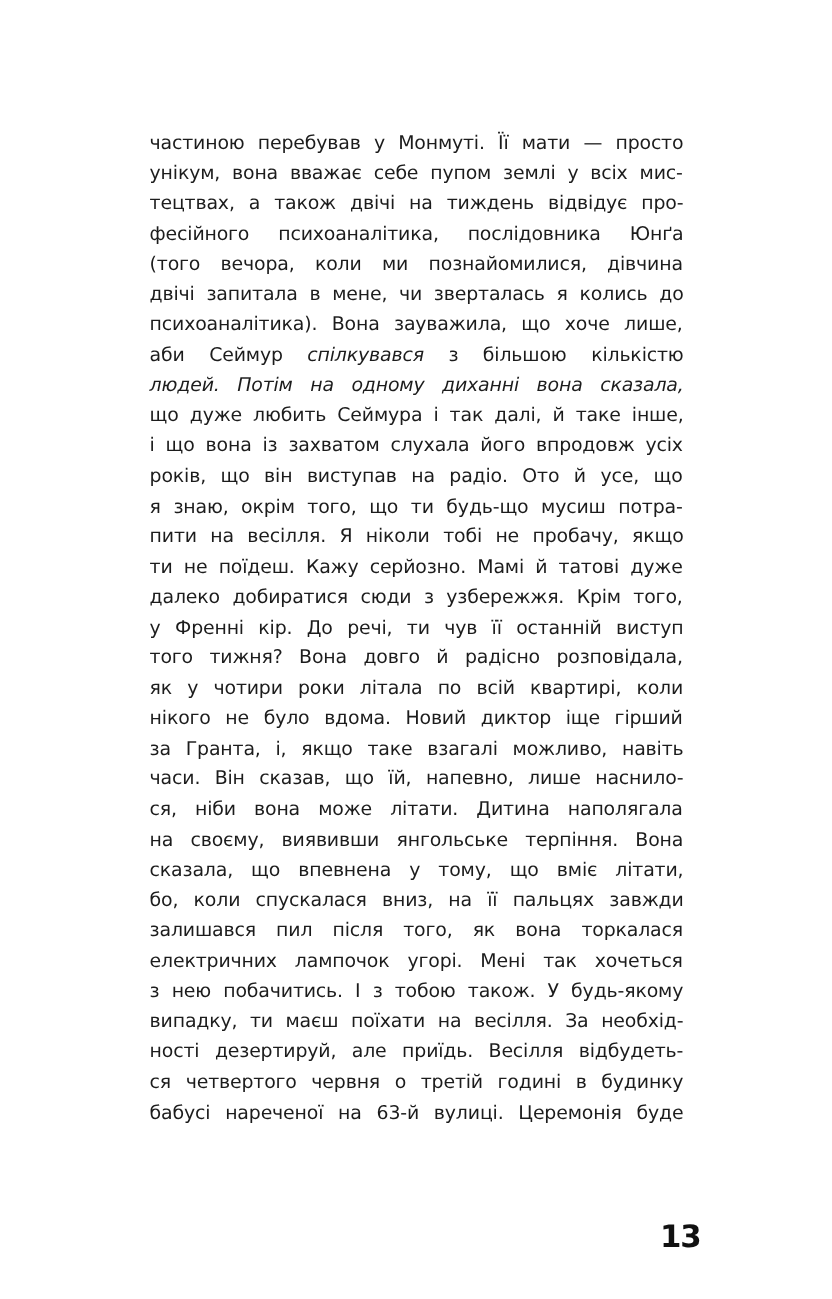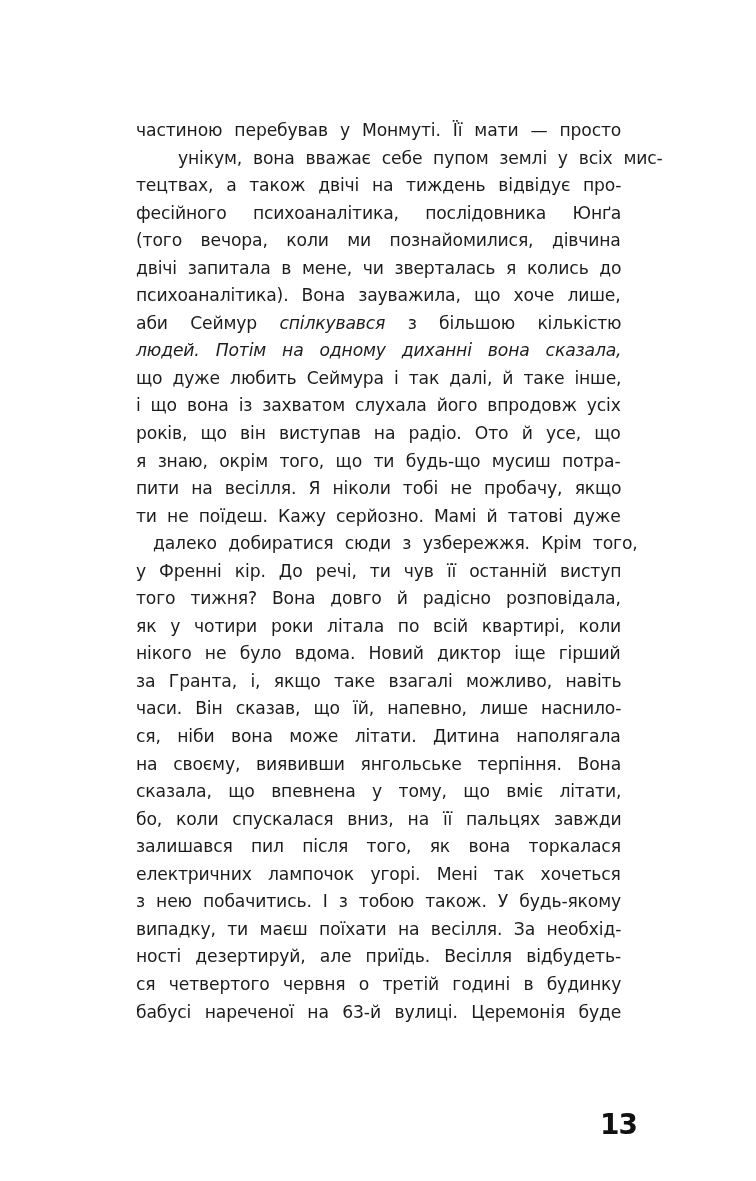--- a/index.html
+++ b/index.html
@@ -55,35 +55,35 @@
       color: #111111;
       letter-spacing: -1px;
     }
   </style>
 </head>
 <body>
 
 <div class="page">
   <div class="text-block">
     <span class="line" style="white-space: nowrap; display: block; width: 485px; word-spacing: 6.71429px; text-align-last: left; text-align: left;">частиною перебував у Монмуті. Її мати — просто</span>
-    <span class="line" style="white-space: nowrap; display: block; width: 485px; word-spacing: 5.5px; text-align-last: left; text-align: right; margin-left: 42px;">унікум, вона вважає себе пупом землі у всіх мис-</span>
+    <span class="line" style="white-space: nowrap; display: block; width: 485px; word-spacing: 5.5px; text-align-last: left; text-align: right;">унікум, вона вважає себе пупом землі у всіх мис-</span>
     <span class="line" style="white-space: nowrap; display: block; width: 485px; word-spacing: 7.42857px; text-align-last: left; text-align: left;">тецтвах, а також двічі на тиждень відвідує про-</span>
     <span class="line" style="white-space: nowrap; display: block; width: 485px; word-spacing: 21px; text-align-last: left; text-align: left;">фесійного психоаналітика, послідовника Юнґа</span>
     <span class="line" style="white-space: nowrap; display: block; width: 485px; word-spacing: 13.2px; text-align-last: left; text-align: left;">(того вечора, коли ми познайомилися, дівчина</span>
     <span class="line" style="white-space: nowrap; display: block; width: 485px; word-spacing: 5.375px; text-align-last: left; text-align: left;">двічі запитала в мене, чи зверталась я колись до</span>
     <span class="line" style="white-space: nowrap; display: block; width: 485px; word-spacing: 7.8px; text-align-last: left; text-align: left;">психоаналітика). Вона зауважила, що хоче лише,</span>
     <span class="line" style="white-space: nowrap; display: block; width: 485px; word-spacing: 17px; text-align-last: left; text-align: left;"><span>аби Сеймур </span><span class="it">спілкувався</span><span> з більшою кількістю</span></span>
     <span class="line" style="white-space: nowrap; display: block; width: 485px; word-spacing: 10.6667px; text-align-last: left; text-align: left; font-style: italic;">людей. Потім на одному диханні вона сказала,</span>
     <span class="line" style="white-space: nowrap; display: block; width: 485px; word-spacing: 4.77778px; text-align-last: left; text-align: left;">що дуже любить Сеймура і так далі, й таке інше,</span>
     <span class="line" style="white-space: nowrap; display: block; width: 485px; word-spacing: 4.625px; text-align-last: left; text-align: left;">і що вона із захватом слухала його впродовж усіх</span>
     <span class="line" style="white-space: nowrap; display: block; width: 485px; word-spacing: 7.88889px; text-align-last: left; text-align: left;">років, що він виступав на радіо. Ото й усе, що</span>
     <span class="line" style="white-space: nowrap; display: block; width: 485px; word-spacing: 6.125px; text-align-last: left; text-align: left;">я знаю, окрім того, що ти будь-що мусиш потра-</span>
     <span class="line" style="white-space: nowrap; display: block; width: 485px; word-spacing: 6.875px; text-align-last: left; text-align: left;">пити на весілля. Я ніколи тобі не пробачу, якщо</span>
     <span class="line" style="white-space: nowrap; display: block; width: 485px; word-spacing: 4.875px; text-align-last: left; text-align: left;">ти не поїдеш. Кажу серйозно. Мамі й татові дуже</span>
-    <span class="line" style="white-space: nowrap; display: block; width: 485px; word-spacing: 6px; text-align-last: left; text-align: left; margin-left: 17px;">далеко добиратися сюди з узбережжя. Крім того,</span>
+    <span class="line" style="white-space: nowrap; display: block; width: 485px; word-spacing: 6px; text-align-last: left; text-align: left;">далеко добиратися сюди з узбережжя. Крім того,</span>
     <span class="line" style="white-space: nowrap; display: block; width: 485px; word-spacing: 7.77778px; text-align-last: left; text-align: left;">у Френні кір. До речі, ти чув її останній виступ</span>
     <span class="line" style="white-space: nowrap; display: block; width: 485px; word-spacing: 9.66667px; text-align-last: left; text-align: left;">того тижня? Вона довго й радісно розповідала,</span>
     <span class="line" style="white-space: nowrap; display: block; width: 485px; word-spacing: 8.5px; text-align-last: left; text-align: left;">як у чотири роки літала по всій квартирі, коли</span>
     <span class="line" style="white-space: nowrap; display: block; width: 485px; word-spacing: 8px; text-align-last: left; text-align: left;">нікого не було вдома. Новий диктор іще гірший</span>
     <span class="line" style="white-space: nowrap; display: block; width: 485px; word-spacing: 8.14286px; text-align-last: left; text-align: left;">за Гранта, і, якщо таке взагалі можливо, навіть</span>
     <span class="line" style="white-space: nowrap; display: block; width: 485px; word-spacing: 7.85714px; text-align-last: left; text-align: left;">часи. Він сказав, що їй, напевно, лише наснило-</span>
     <span class="line" style="white-space: nowrap; display: block; width: 485px; word-spacing: 11.1667px; text-align-last: left; text-align: left;">ся, ніби вона може літати. Дитина наполягала</span>
     <span class="line" style="white-space: nowrap; display: block; width: 485px; word-spacing: 10.4px; text-align-last: left; text-align: left;">на своєму, виявивши янгольське терпіння. Вона</span>
     <span class="line" style="white-space: nowrap; display: block; width: 485px; word-spacing: 11.1429px; text-align-last: left; text-align: left;">сказала, що впевнена у тому, що вміє літати,</span>
     <span class="line" style="white-space: nowrap; display: block; width: 485px; word-spacing: 8.57143px; text-align-last: left; text-align: left;">бо, коли спускалася вниз, на її пальцях завжди</span>

